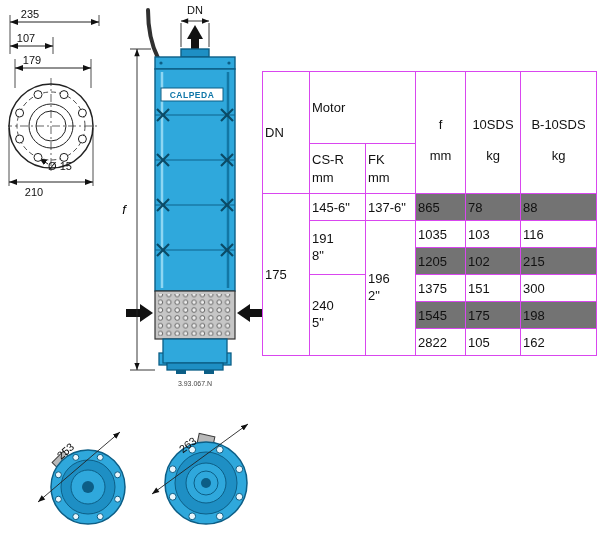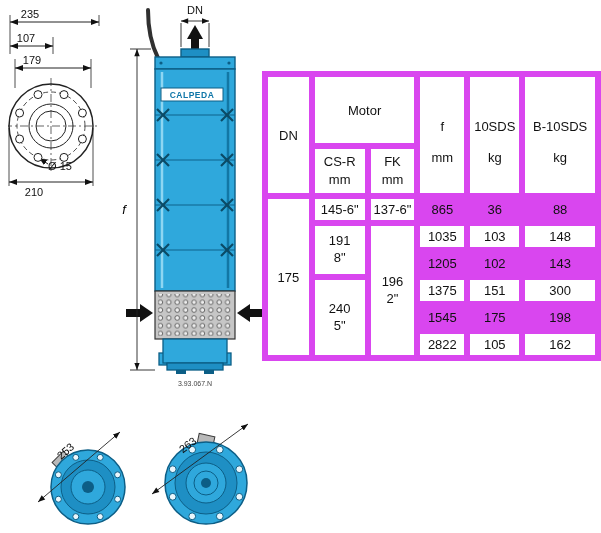--- a/index.html
+++ b/index.html
@@ -19,26 +19,26 @@
   .flange-svg  { position: absolute; left: 8px;  top: 6px; }
   .pump-svg    { position: absolute; left: 106px; top: 2px; }
   .bottom-svg  { position: absolute; left: 24px; top: 410px; }
 
   table.spec {
     position: absolute; left: 262px; top: 71px;
     border-collapse: collapse; table-layout: fixed;
     font-size: 13px;
   }
   table.spec td {
-    border: 6px solid #d946ef;
-    text-align: center; vertical-align: middle;
+    border: 1px solid #d946ef;
+    vertical-align: middle;
     padding: 0 2px;
     background: #fff;
   }
-  table.spec td.hl { background: #d946ef; }
+  table.spec td.hl { background: #737373; }
   .two-line { white-space: pre-line; line-height: 1.3; }
   .stack { display: flex; flex-direction: column; align-items: center; gap: 16px; padding-top: 14px; }
   .hdr-sub { line-height: 1.35; }
 </style>
 </head>
 <body>
 
 <svg class="flange-svg" width="106" height="198" viewBox="0 0 106 198">
   <defs>
     <marker id="fa-e" markerWidth="9" markerHeight="8" refX="8" refY="3" orient="auto">
@@ -232,36 +232,36 @@
         <div class="hdr-sub">FK</div>
         <div class="hdr-sub">mm</div>
       </td>
     </tr>
 
     <tr style="height:27px">
       <td rowspan="6">175</td>
       <td>145-6"</td>
       <td>137-6"</td>
       <td class="hl">865</td>
-      <td class="hl">36</td>
+      <td class="hl">78</td>
       <td class="hl">88</td>
     </tr>
     <tr style="height:27px">
       <td rowspan="2" class="two-line">191
 8"</td>
       <td rowspan="5" class="two-line">196
 2"</td>
       <td>1035</td>
       <td>103</td>
-      <td>148</td>
+      <td>116</td>
     </tr>
     <tr style="height:27px">
       <td class="hl">1205</td>
       <td class="hl">102</td>
-      <td class="hl">143</td>
+      <td class="hl">215</td>
     </tr>
     <tr style="height:27px">
       <td rowspan="3" class="two-line">240
 5"</td>
       <td>1375</td>
       <td>151</td>
       <td>300</td>
     </tr>
     <tr style="height:27px">
       <td class="hl">1545</td>

